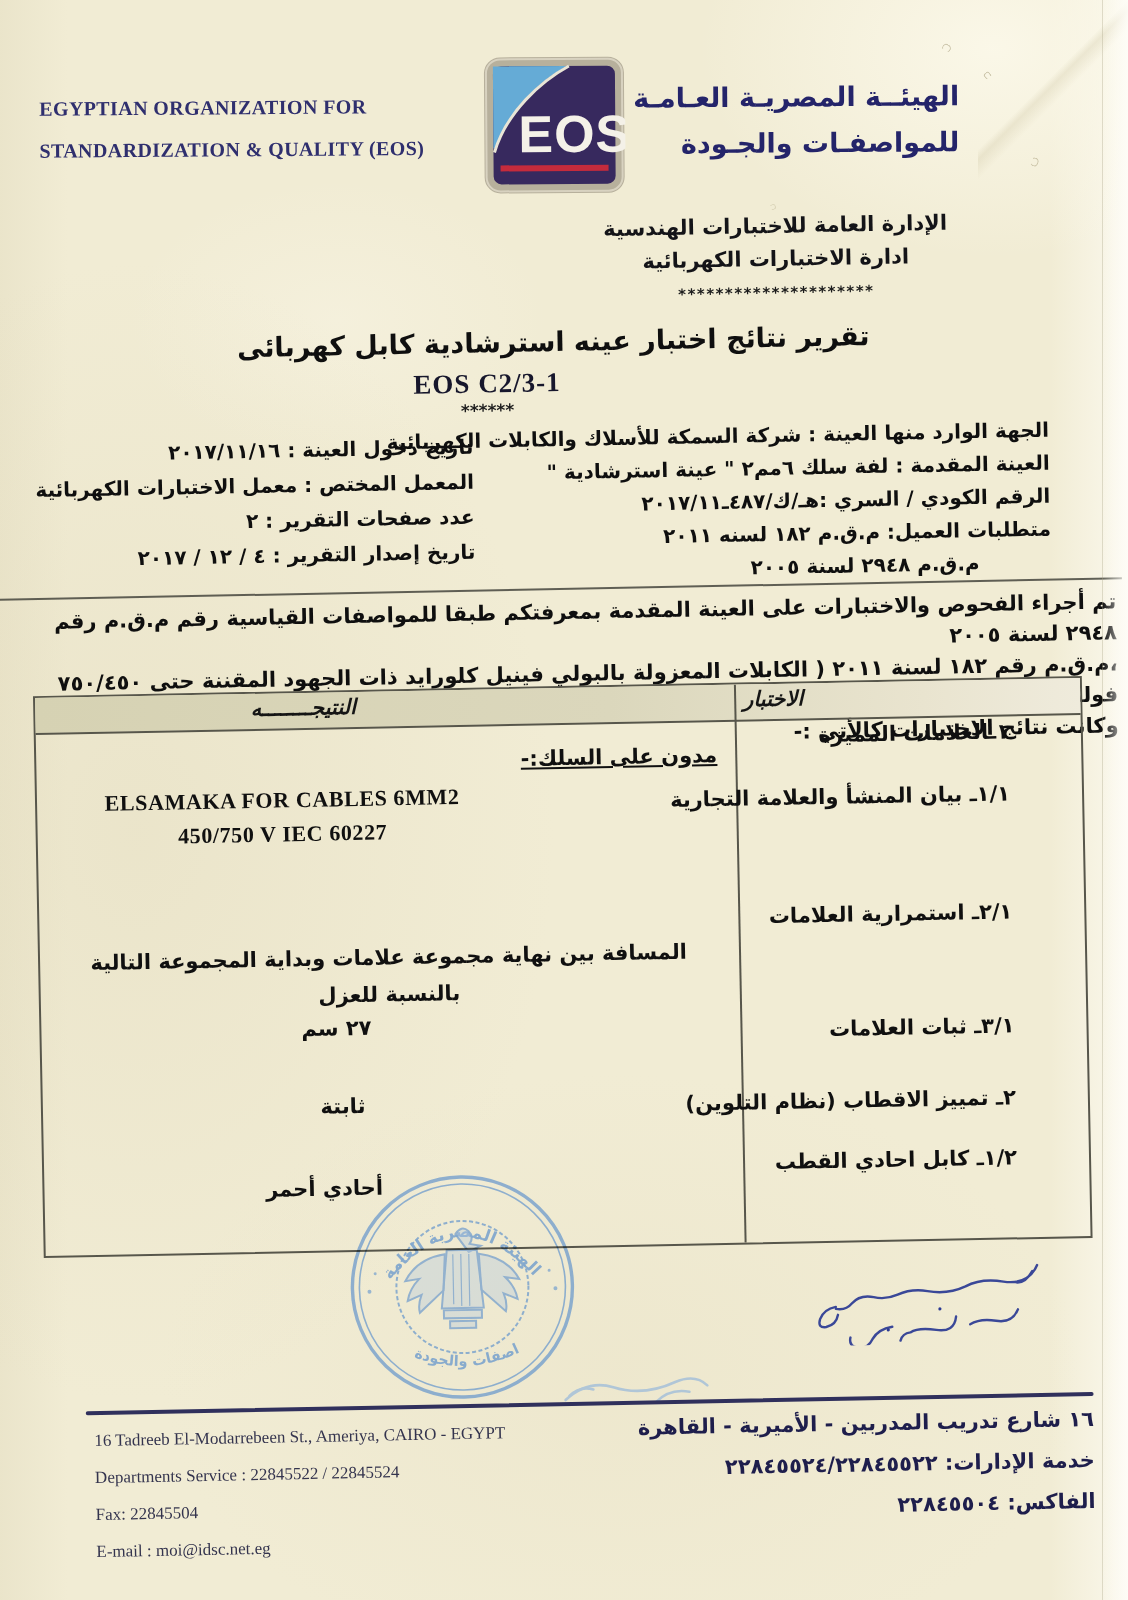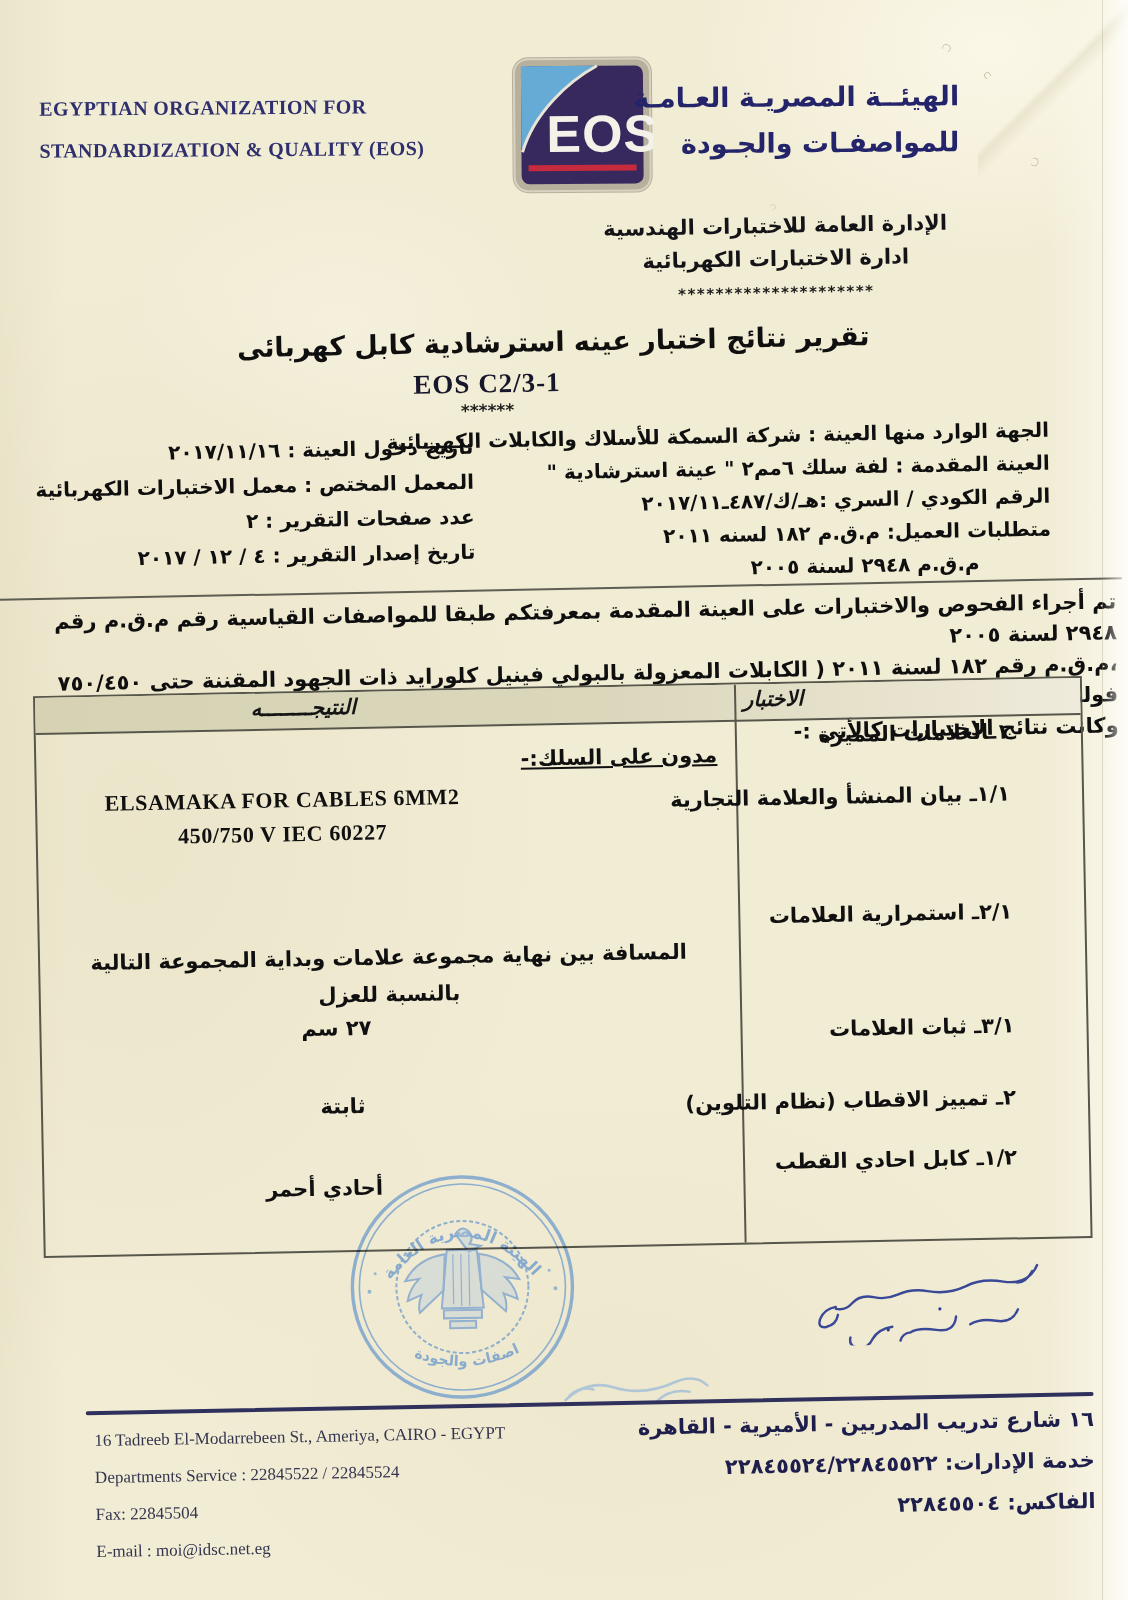--- a/index.html
+++ b/index.html
@@ -15,21 +15,21 @@
       radial-gradient(640px 420px at 55% 86%, rgba(233,226,198,.45), rgba(233,226,198,0) 72%),
       radial-gradient(300px 200px at 30% 20%, rgba(248,244,228,.5),  rgba(248,244,228,0) 70%),
       linear-gradient(90deg, rgba(219,211,180,.3), rgba(0,0,0,0) 6%, rgba(0,0,0,0) 93%, rgba(253,251,243,.8));
   }
   .abs { position:absolute; }
 
   
   #header { position:absolute; inset:0; transform:rotate(-0.4deg); }
   .org-en { left:44px; top:84px; font-family:"Liberation Serif", serif; font-weight:bold;
             font-size:20px; color:#2f2f6e; line-height:42px; letter-spacing:.4px; white-space:nowrap; }
-  .logo-box { left:516px; top:56px; width:142px; height:138px; }
+  .logo-box { left:488px; top:56px; width:142px; height:138px; }
   .org-ar { right:164px; top:76px; width:260px; text-align:center; direction:rtl;
             font-size:27px; font-weight:bold; color:#24246a; line-height:46px; white-space:nowrap; }
 
   
   #main { position:absolute; inset:0; transform:rotate(-1.1deg); transform-origin:564px 900px; }
 
   .dept { right:168px; top:214px; width:344px; text-align:center; direction:rtl;
           font-size:21px; font-weight:bold; color:#141418; line-height:33px; white-space:nowrap; }
   .dept-stars { font-size:15px; letter-spacing:1.5px; margin-top:1px; color:#1c1c1c; direction:ltr; }
 

